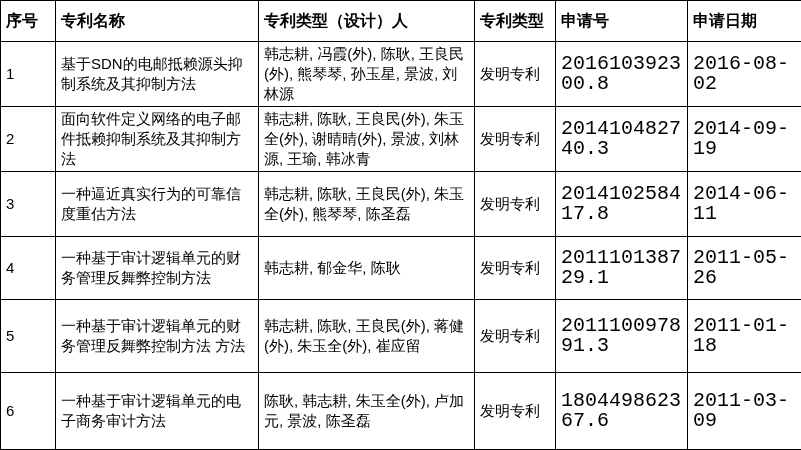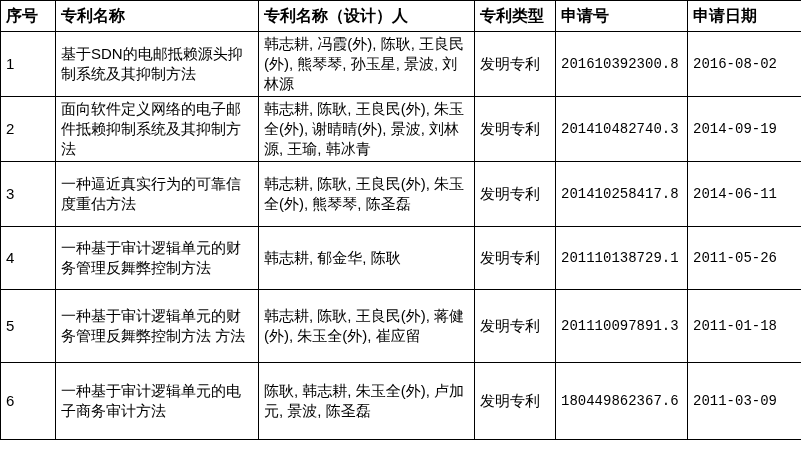--- a/index.html
+++ b/index.html
@@ -30,50 +30,50 @@
   }
   table.patent-table th {
     font-weight: bold;
     font-size: 16px;
   }
   th.col-no, td.col-no {
     text-align: center;
     padding-left: 2px;
     padding-right: 2px;
   }
-  tr.header-row   { height: 31px; }
+  tr.header-row   { height: 41px; }
   tr.row-0 { height: 65px; }
   tr.row-1 { height: 61px; }
   tr.row-2 { height: 65px; }
   tr.row-3 { height: 63px; }
   tr.row-4 { height: 73px; }
   tr.row-5 { height: 77px; }
   td.col-appno, td.col-date {
     font-family: "Liberation Mono", "DejaVu Sans Mono", monospace;
-    font-size: 14px;
+    font-size: 20px;
     word-break: normal;
   }
 </style>
 </head>
 <body>
 
 <table class="patent-table">
   <colgroup>
     <col style="width:55px">
     <col style="width:203px">
     <col style="width:216px">
     <col style="width:81px">
     <col style="width:132px">
     <col style="width:114px">
   </colgroup>
   <thead>
     <tr class="header-row">
       <th class="col-no">序号</th>
       <th class="col-name">专利名称</th>
-      <th class="col-inventors">专利名称（设计）人</th>
+      <th class="col-inventors">专利类型（设计）人</th>
       <th class="col-type">专利类型</th>
       <th class="col-appno">申请号</th>
       <th class="col-date">申请日期</th>
     </tr>
   </thead>
   <tbody>
     <tr class="row-0">
       <td class="col-no">1</td>
       <td class="col-name">基于SDN的电邮抵赖源头抑制系统及其抑制方法</td>
       <td class="col-inventors">韩志耕, 冯霞(外), 陈耿, 王良民(外), 熊琴琴, 孙玉星, 景波, 刘林源</td>

